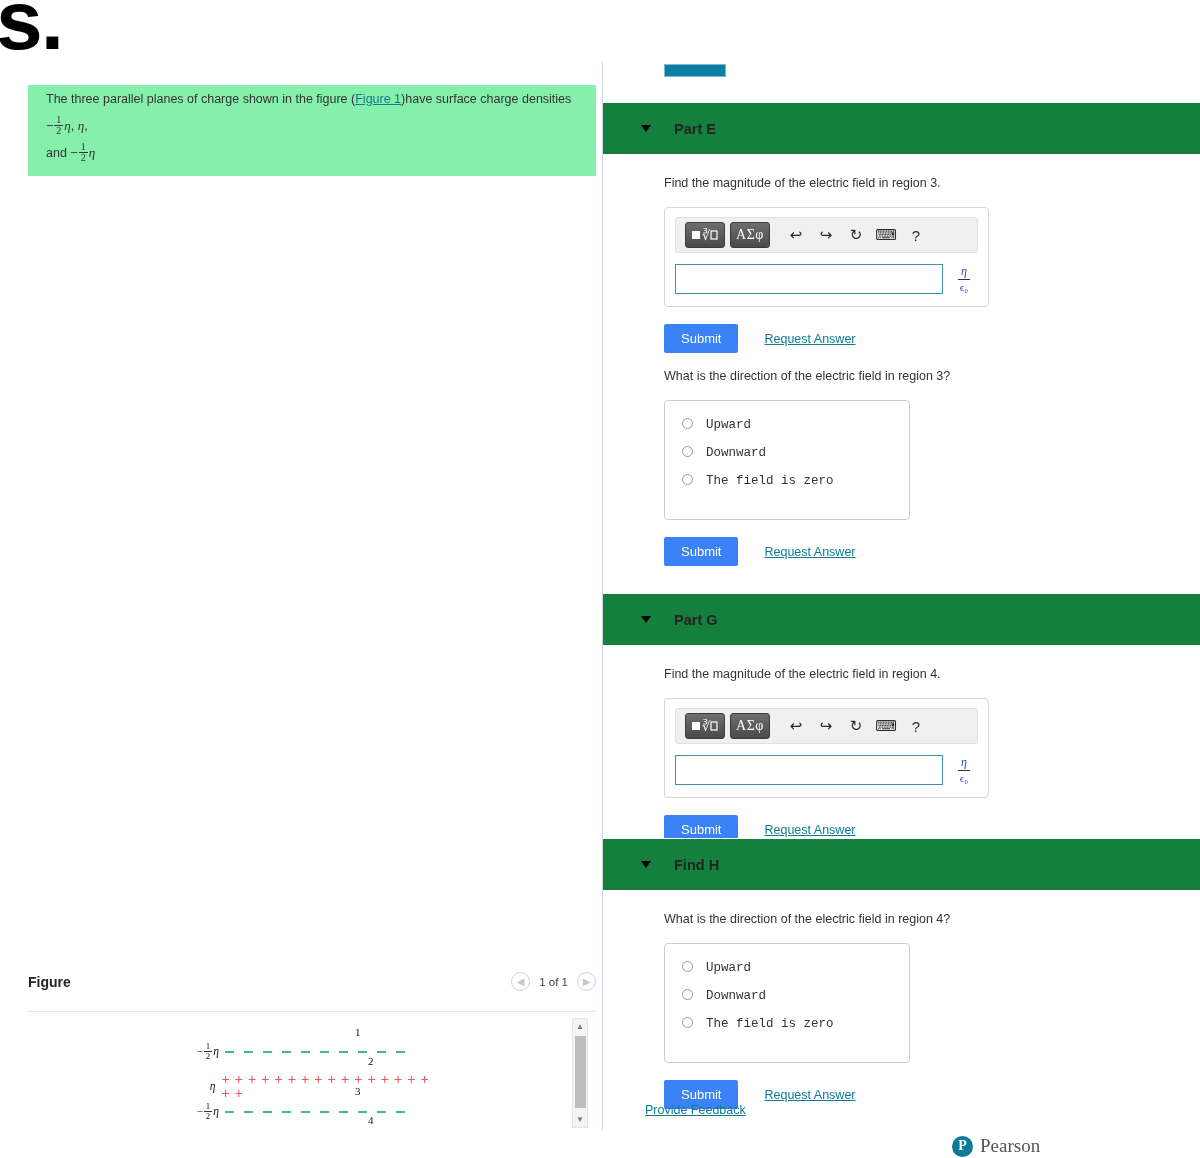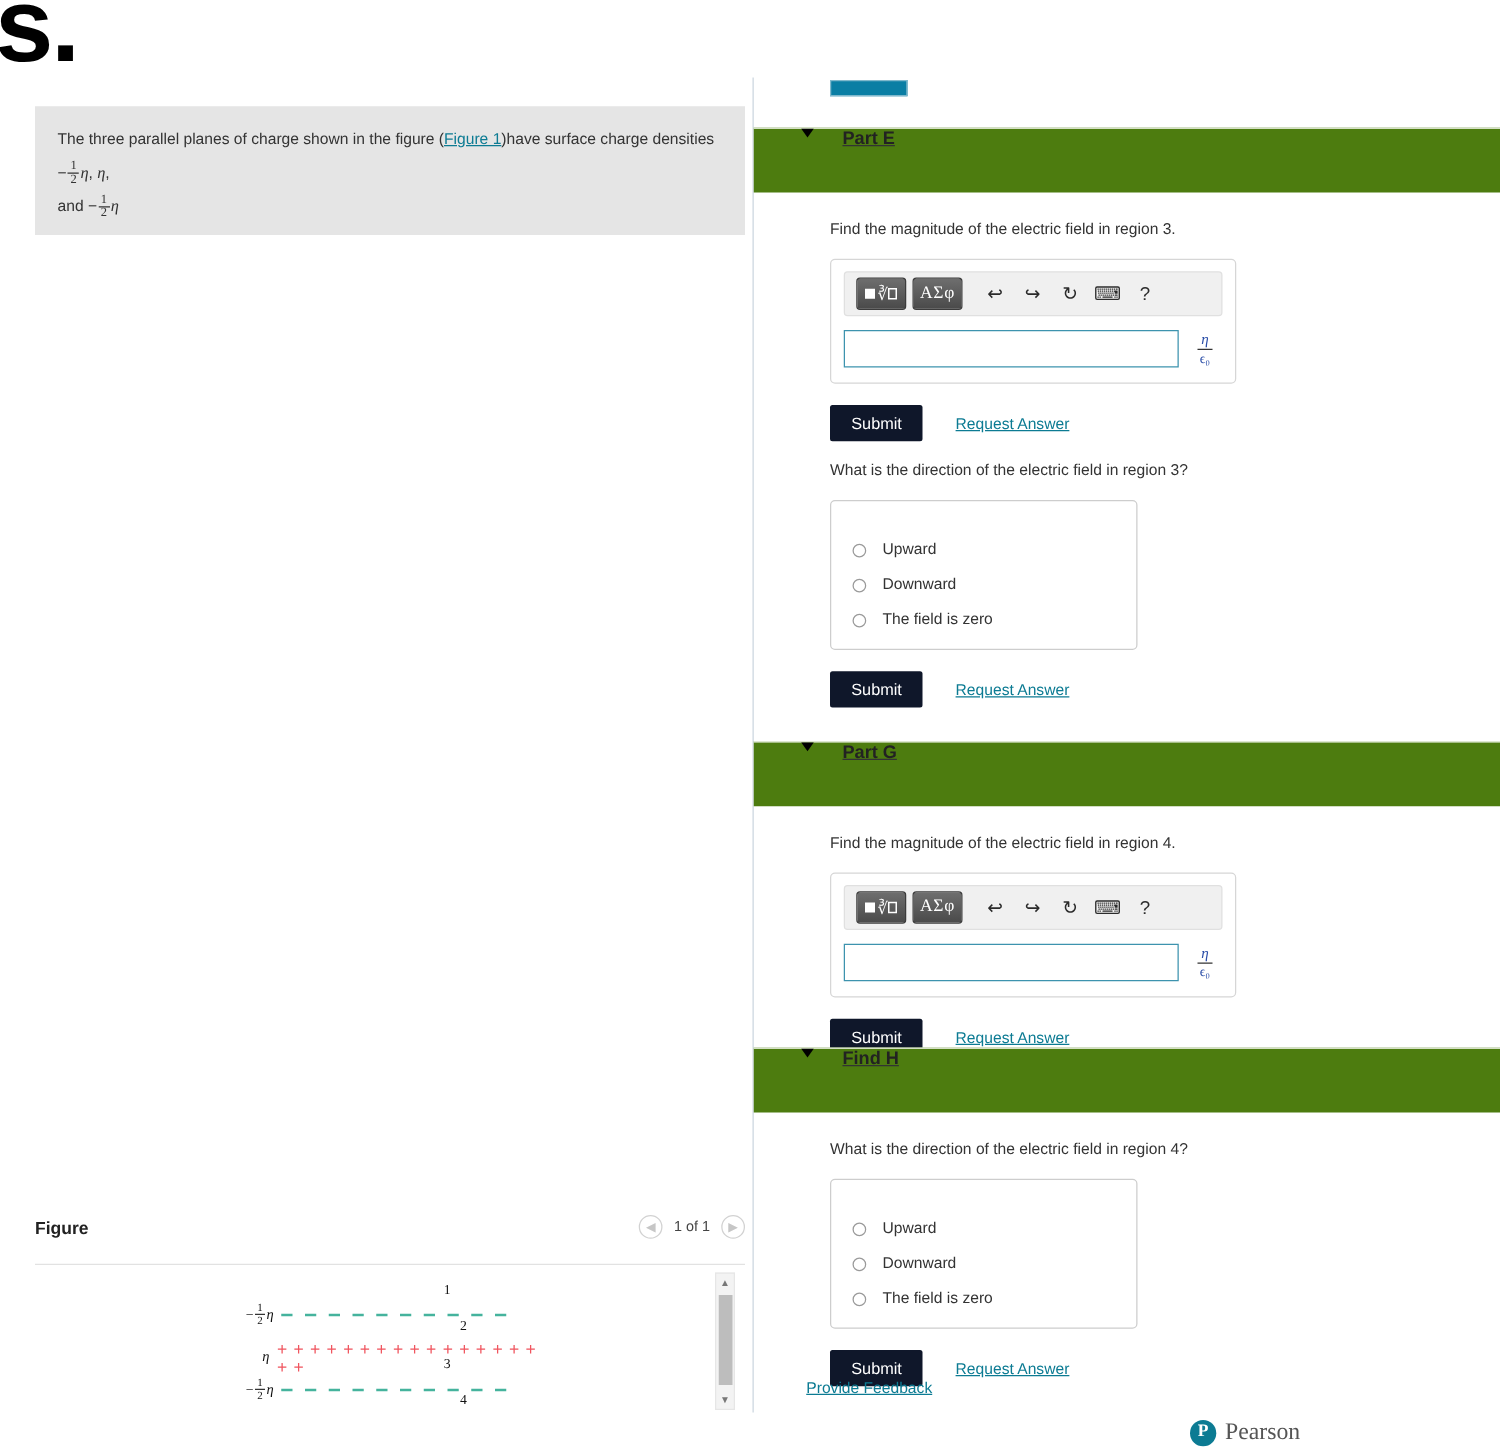--- a/index.html
+++ b/index.html
@@ -23,21 +23,21 @@
   #col-divider {
     position:absolute; left:602px; top:62px;
     width:1px; height:1068px; background:#ccd6e0;
   }
 
   
   #left-col { position:absolute; left:0; top:62px; width:602px; height:1096px; }
 
   #problem-box {
     position:absolute; left:28px; top:23px; width:568px; min-height:68px;
-    background:#e5e5e5; padding:14px 18px 10px 18px;
+    background:#86efac; padding:2px 18px 10px 18px;
   }
   #problem-text {
     font-size:12.5px; color:#333; line-height:2.05;
   }
   .mlink { color:#0c7b93; text-decoration:underline; cursor:pointer; }
 
   
   .frac {
     display:inline-block; vertical-align:-0.45em;
     text-align:center; font-size:0.8em; line-height:1.05;
@@ -99,22 +99,22 @@
 
   
   #right-col { position:absolute; left:603px; top:0; width:597px; height:1158px; }
 
   .cut-submit {
     position:absolute; left:61px; top:64px; width:62px; height:13px;
     background:#0a7ea4; border:1px solid #7fb8cc;
   }
 
   .part-header {
-    background:#4d7c0f; height:52px; display:flex; 
-    padding-left:38px; border-top:1px solid #ffffff;text-decoration:underline;
+    background:#15803d; height:52px; display:flex; align-items:center;
+    padding-left:38px; border-top:1px solid #ffffff;
   }
   .caret {
     width:0; height:0; border-left:5.5px solid transparent;
     border-right:5.5px solid transparent; border-top:7px solid #000;
     margin-right:23px; cursor:pointer;
   }
   .part-title { font-size:14.5px; font-weight:bold; color:#222; }
 
   .part-body { padding:22px 0 0 61px; }
   .question { font-size:12.5px; color:#333; margin-bottom:17px; }
@@ -154,32 +154,32 @@
   }
   .unit .u-num { display:block; color:#2b4ea8; font-size:12px; font-style:italic; border-bottom:1px solid #333; padding:0 3px 1px 3px; }
   .unit .u-den { display:block; color:#2b4ea8; font-size:11px; padding-top:1px; }
 
   
   .choice-box {
     width:246px; border:1px solid #cdcdcd; border-radius:4px;
     background:#fff; padding:17px 0 17px 0;
   }
   .choice {
-    display:flex; align-items:flex-end; padding:0 0 0 17px;
-    height:28px; cursor:pointer;
+    display:flex; align-items:flex-start; padding:0 0 0 17px;
+    height:28px; cursor:pointer;font-family:Liberation Mono, monospace;
   }
   .radio {
     width:11px; height:11px; border:1px solid #9a9a9a; border-radius:50%;
     background:#fff; margin-right:13px; flex:none;
   }
   .choice-label { font-size:12.5px; color:#333; }
 
   .actions { display:flex; align-items:center; margin-top:17px; }
   .submit-btn {
-    background:#0f172a; color:#fff; border:none; border-radius:2px;
+    background:#3b82f6; color:#fff; border:none; border-radius:2px;
     padding:7px 17px; font-size:13px; cursor:pointer;
     font-family:"Liberation Sans", sans-serif;
   }
   .request-link {
     margin-left:26px; color:#0c7b93; font-size:12.5px;
     text-decoration:underline; cursor:pointer;
   }
 
   #provide-feedback {
     position:absolute; left:645px; top:1103px;

